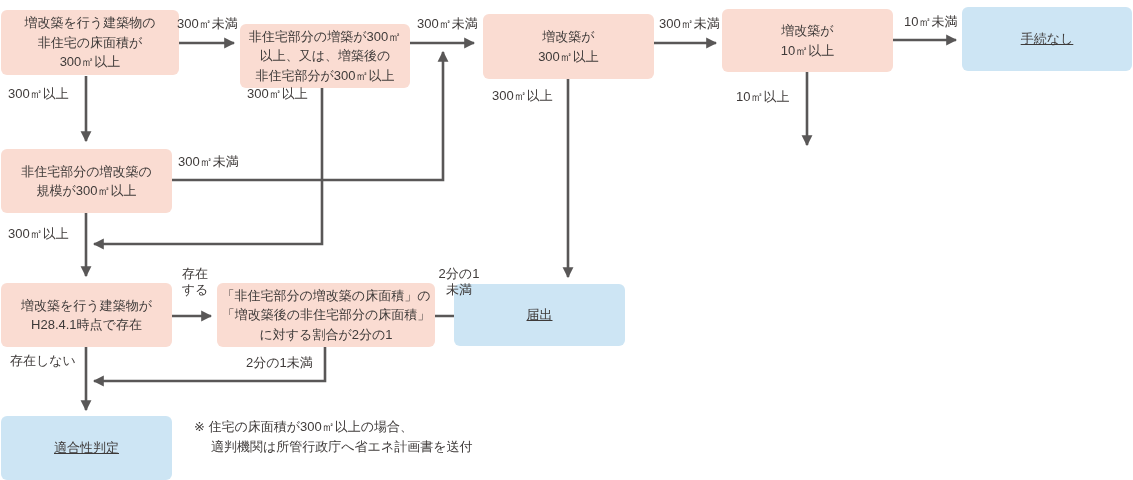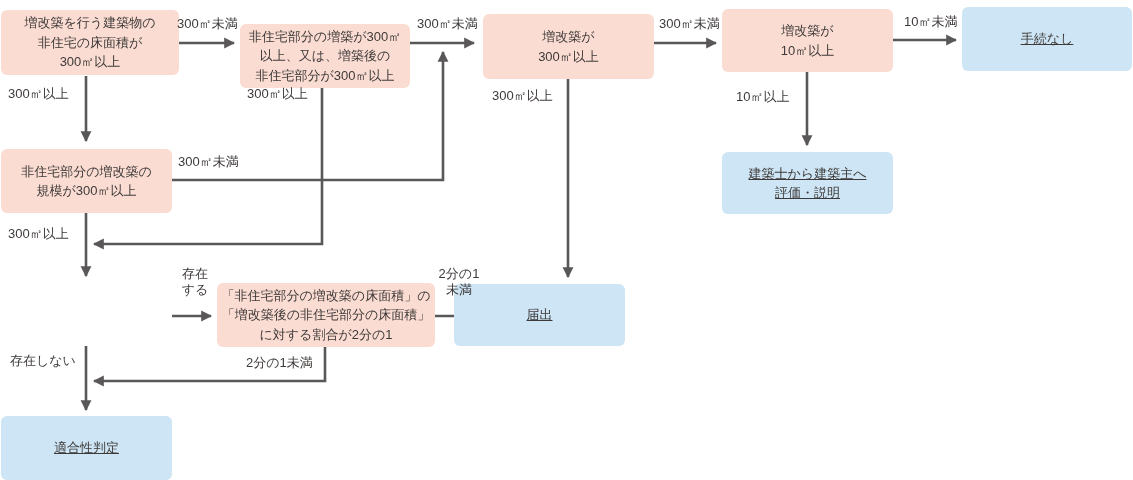--- a/index.html
+++ b/index.html
@@ -71,39 +71,43 @@
   <div class="node cond" style="left:240px;top:24px;width:170px;height:64px">非住宅部分の増築が300㎡
 以上、又は、増築後の
 非住宅部分が300㎡以上</div>
   <div class="node cond" style="left:483px;top:14px;width:171px;height:65px">増改築が
 300㎡以上</div>
   <div class="node cond" style="left:722px;top:9px;width:171px;height:63px">増改築が
 10㎡以上</div>
   <div class="node result" style="left:962px;top:7px;width:170px;height:64px">手続なし</div>
   <div class="node cond" style="left:1px;top:149px;width:171px;height:64px">非住宅部分の増改築の
 規模が300㎡以上</div>
+  <div class="node cond" style="left:1px;top:283px;width:171px;height:64px">増改築を行う建築物が
+H28.4.1時点で存在</div>
   <div class="node cond" style="left:217px;top:283px;width:218px;height:64px">「非住宅部分の増改築の床面積」の
 「増改築後の非住宅部分の床面積」
 に対する割合が2分の1</div>
   <div class="node result" style="left:1px;top:416px;width:171px;height:64px">適合性判定</div>
   <div class="node result" style="left:454px;top:284px;width:171px;height:62px">届出</div>
-  <div class="node result" style="left:722px;top:152px;width:171px;height:62px">建築士から建築主へ
-評価・説明</div>
 
   <div class="elabel" style="left:177px;top:16px">300㎡未満</div>
   <div class="elabel" style="left:417px;top:16px">300㎡未満</div>
   <div class="elabel" style="left:659px;top:16px">300㎡未満</div>
   <div class="elabel" style="left:904px;top:14px">10㎡未満</div>
   <div class="elabel" style="left:8px;top:86px">300㎡以上</div>
   <div class="elabel" style="left:247px;top:86px">300㎡以上</div>
   <div class="elabel" style="left:178px;top:154px">300㎡未満</div>
   <div class="elabel" style="left:8px;top:226px">300㎡以上</div>
   <div class="elabel" style="left:492px;top:88px">300㎡以上</div>
   <div class="elabel" style="left:736px;top:89px">10㎡以上</div>
   <div class="elabel center" style="left:181px;top:266px;width:28px">存在
 する</div>
   <div class="elabel" style="left:10px;top:353px">存在しない</div>
   <div class="elabel" style="left:246px;top:355px">2分の1未満</div>
   <div class="elabel center" style="left:436px;top:266px;width:46px">2分の1
 未満</div>
 
+  <div id="note">
+    <span class="note-line1">※ 住宅の床面積が300㎡以上の場合、</span>
+    <span class="note-line2">適判機関は所管行政庁へ省エネ計画書を送付</span>
+  </div>
 
 </div>
 
 </body></html>

